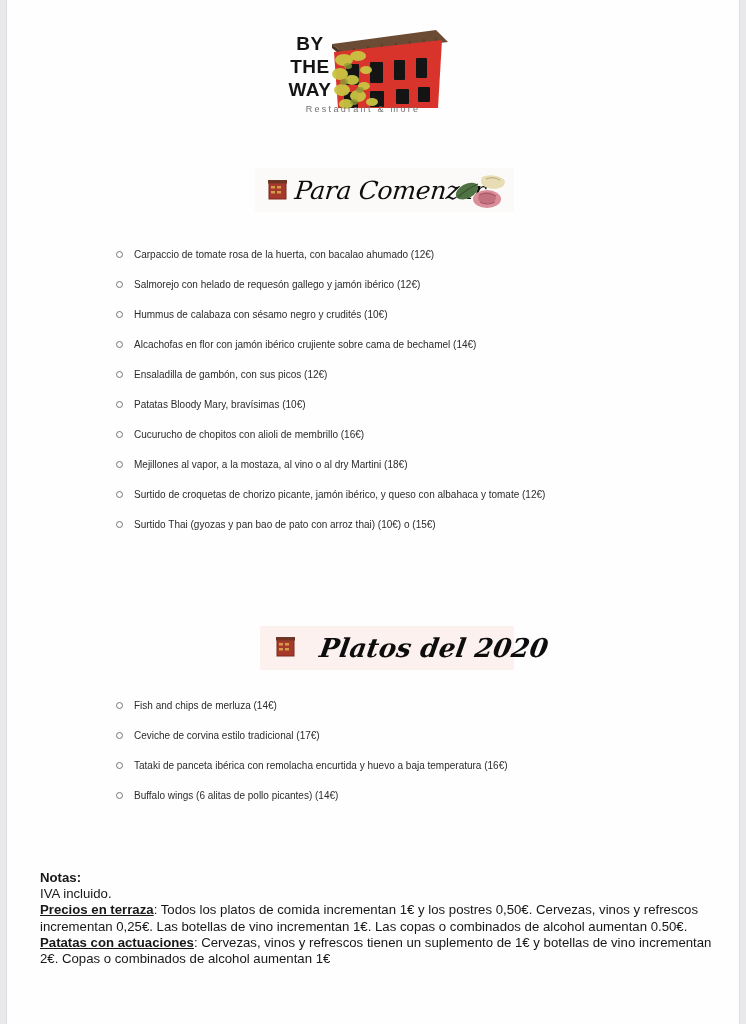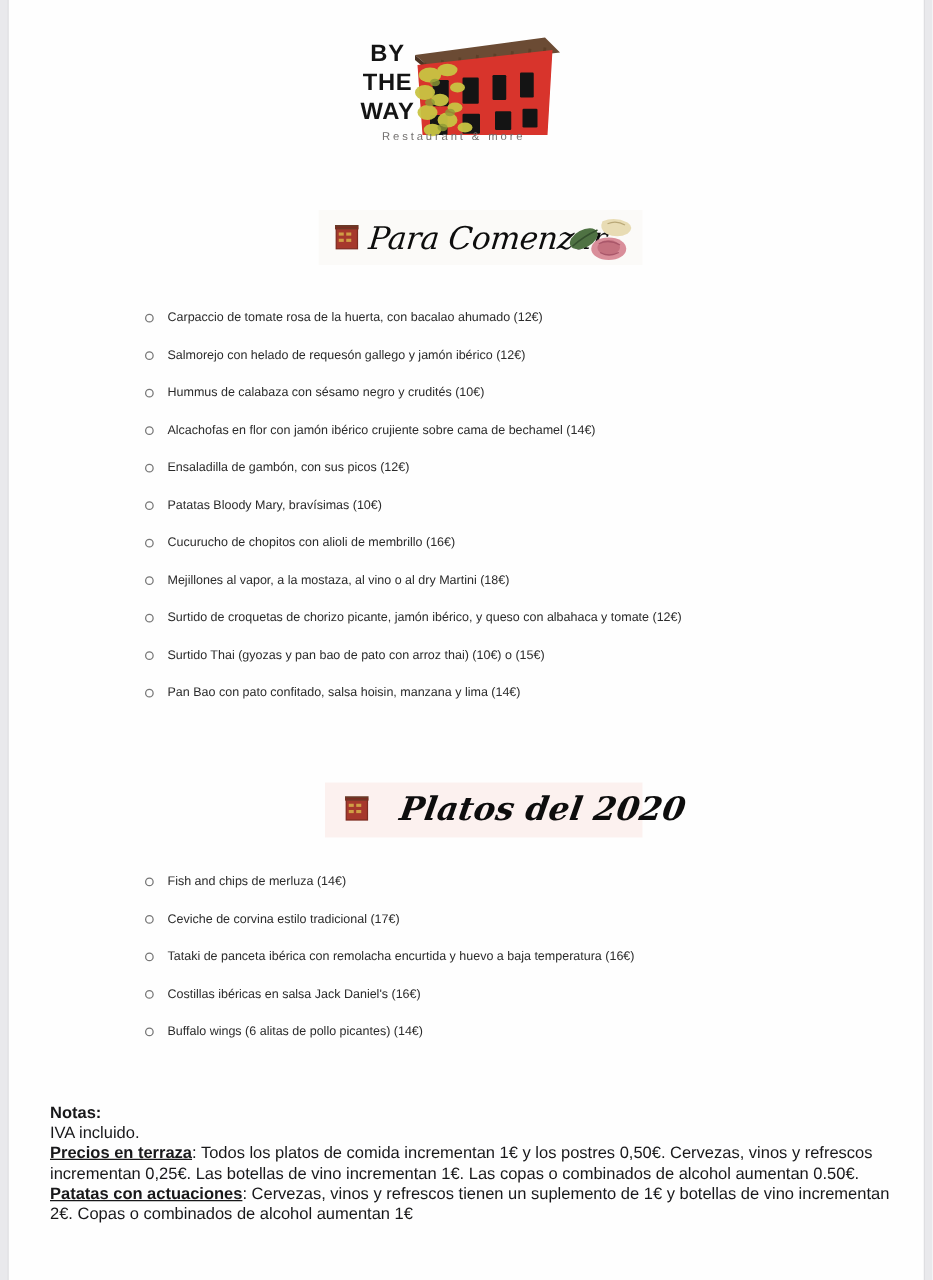--- a/index.html
+++ b/index.html
@@ -171,21 +171,20 @@
   
   .notes {
     position: absolute;
     left: 33px;
     top: 870px;
     width: 672px;
     font-family: "Liberation Sans", sans-serif;
     font-size: 13.2px;
     line-height: 16.2px;
     color: #18181a;
-    margin-top: 12px;
   }
   .notes-heading {
     font-weight: 700;
   }
   .notes-line {
     display: block;
   }
   .notes-para {
     display: block;
     margin-top: 0;
@@ -292,21 +291,20 @@
     <li class="menu-item"><span class="menu-bullet"></span><span>Carpaccio de tomate rosa de la huerta, con bacalao ahumado (12€)</span></li>
     <li class="menu-item"><span class="menu-bullet"></span><span>Salmorejo con helado de requesón gallego y jamón ibérico (12€)</span></li>
     <li class="menu-item"><span class="menu-bullet"></span><span>Hummus de calabaza con sésamo negro y crudités (10€)</span></li>
     <li class="menu-item"><span class="menu-bullet"></span><span>Alcachofas en flor con jamón ibérico crujiente sobre cama de bechamel (14€)</span></li>
     <li class="menu-item"><span class="menu-bullet"></span><span>Ensaladilla de gambón, con sus picos (12€)</span></li>
     <li class="menu-item"><span class="menu-bullet"></span><span>Patatas Bloody Mary, bravísimas (10€)</span></li>
     <li class="menu-item"><span class="menu-bullet"></span><span>Cucurucho de chopitos con alioli de membrillo (16€)</span></li>
     <li class="menu-item"><span class="menu-bullet"></span><span>Mejillones al vapor, a la mostaza, al vino o al dry Martini (18€)</span></li>
     <li class="menu-item"><span class="menu-bullet"></span><span>Surtido de croquetas de chorizo picante, jamón ibérico, y queso con albahaca y tomate (12€)</span></li>
     <li class="menu-item"><span class="menu-bullet"></span><span>Surtido Thai (gyozas y pan bao de pato con arroz thai) (10€) o (15€)</span></li>
-    <li class="menu-item"><span class="menu-bullet"></span><span>Pan Bao con pato confitado, salsa hoisin, manzana y lima (14€)</span></li>
   </ul>
 
   <div class="band band-2">
     <span class="band-icon">
       <svg viewBox="0 0 19 21" width="19" height="21">
         <rect x="1" y="3" width="17" height="17" fill="#a6382c"></rect>
         <rect x="0" y="1" width="19" height="3.5" fill="#6a3a28"></rect>
         <g fill="#d8b24a" opacity="0.85">
           <rect x="3" y="7" width="4" height="2.5"></rect>
           <rect x="9" y="7" width="4" height="2.5"></rect>
@@ -316,21 +314,20 @@
         <rect x="1" y="3" width="17" height="17" fill="none" stroke="#7d2a1f" stroke-width="1"></rect>
       </svg>
     </span>
     <span class="band-title">Platos del 2020</span>
   </div>
 
   <ul class="menu-list" id="mains-list">
     <li class="menu-item"><span class="menu-bullet"></span><span>Fish and chips de merluza (14€)</span></li>
     <li class="menu-item"><span class="menu-bullet"></span><span>Ceviche de corvina estilo tradicional (17€)</span></li>
     <li class="menu-item"><span class="menu-bullet"></span><span>Tataki de panceta ibérica con remolacha encurtida y huevo a baja temperatura (16€)</span></li>
-    <li class="menu-item"><span class="menu-bullet"></span><span>Costillas ibéricas en salsa Jack Daniel's (16€)</span></li>
     <li class="menu-item"><span class="menu-bullet"></span><span>Buffalo wings (6 alitas de pollo picantes) (14€)</span></li>
   </ul>
 
   <div class="notes">
     <span class="notes-line notes-heading">Notas:</span>
     <span class="notes-line">IVA incluido.</span>
     <span class="notes-para"><span class="notes-label">Precios en terraza</span><span>: Todos los platos de comida incrementan 1€ y los postres 0,50€. Cervezas, vinos y refrescos incrementan 0,25€. Las botellas de vino incrementan 1€. Las copas o combinados de alcohol aumentan 0.50€.</span></span>
     <span class="notes-para"><span class="notes-label">Patatas con actuaciones</span><span>: Cervezas, vinos y refrescos tienen un suplemento de 1€ y botellas de vino incrementan 2€. Copas o combinados de alcohol aumentan 1€</span></span>
   </div>
 

